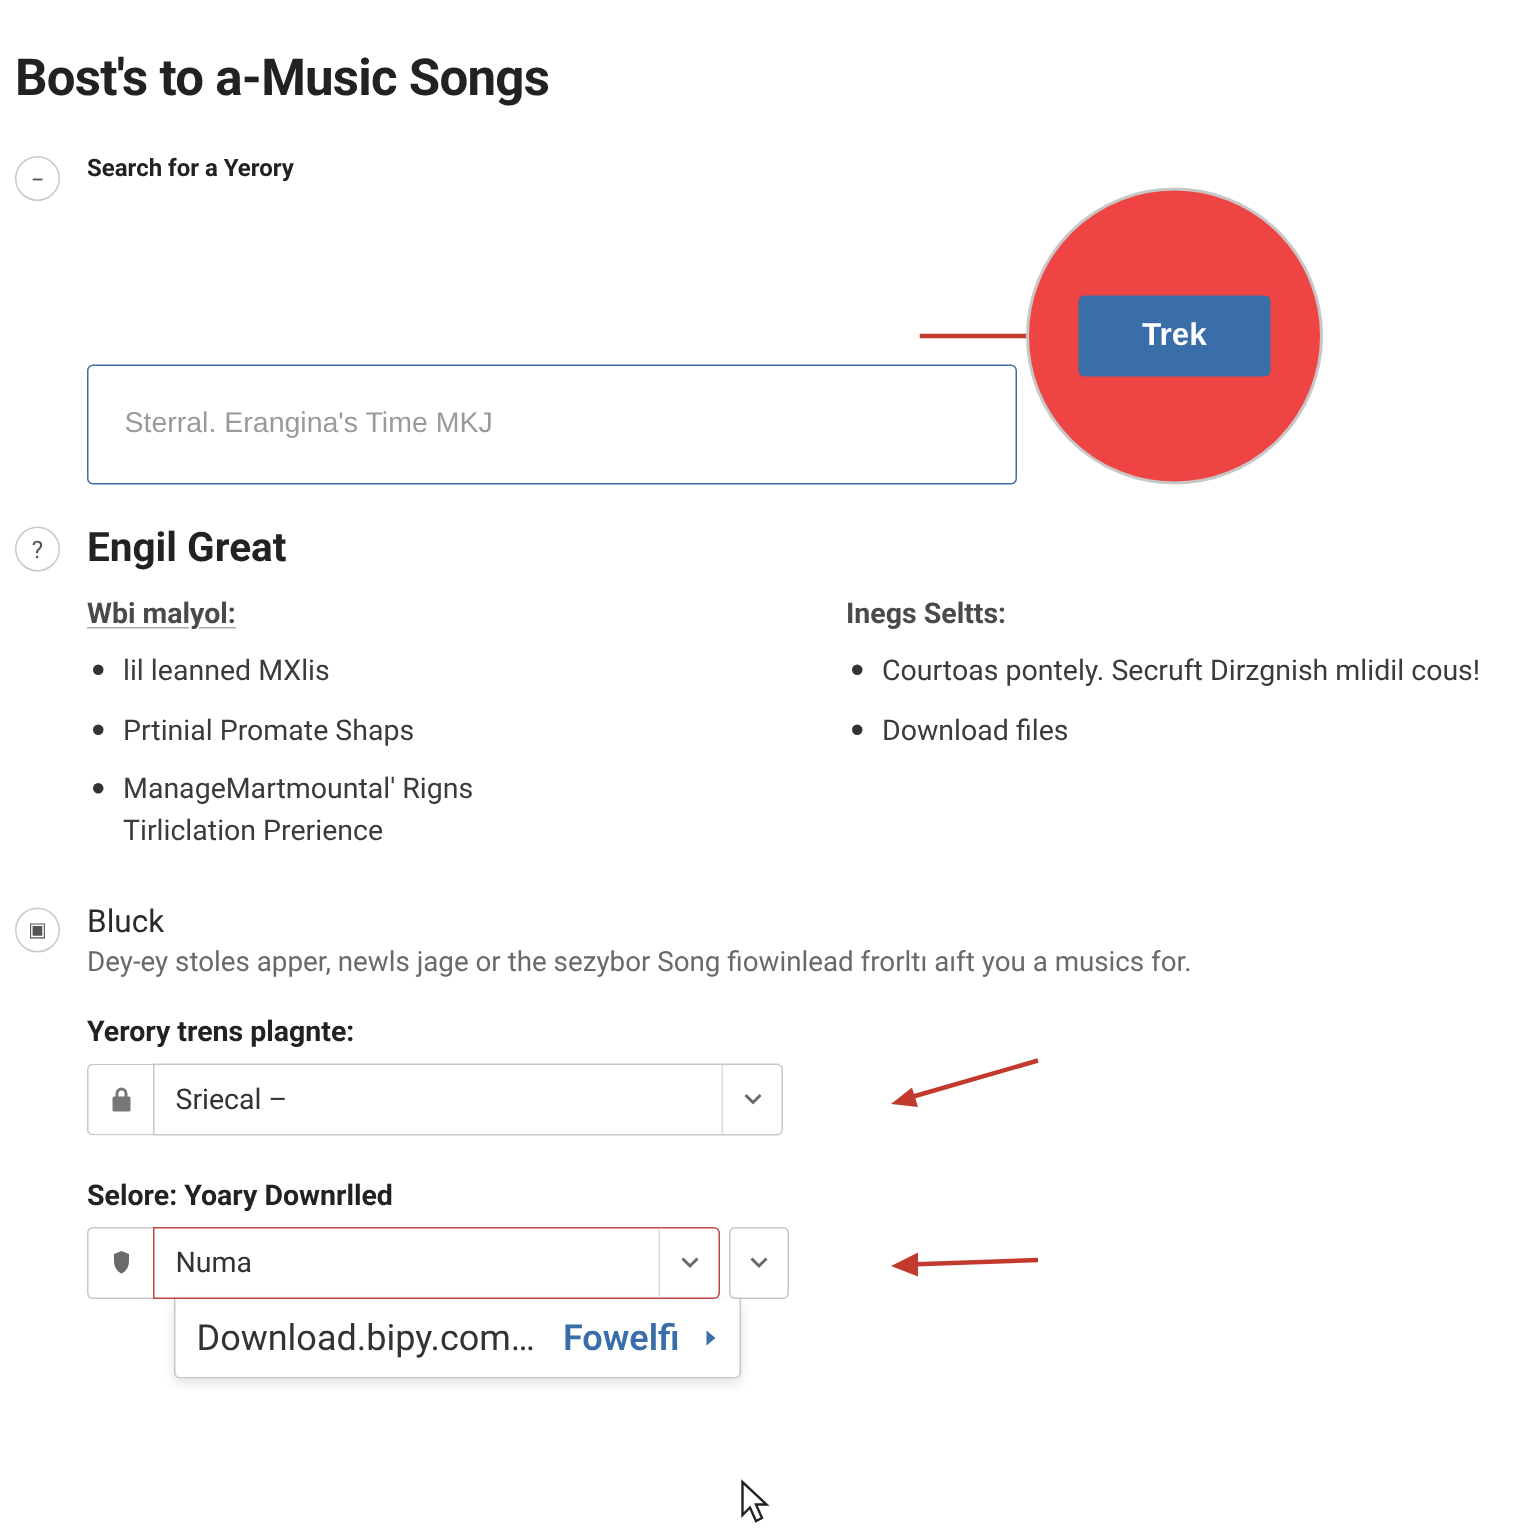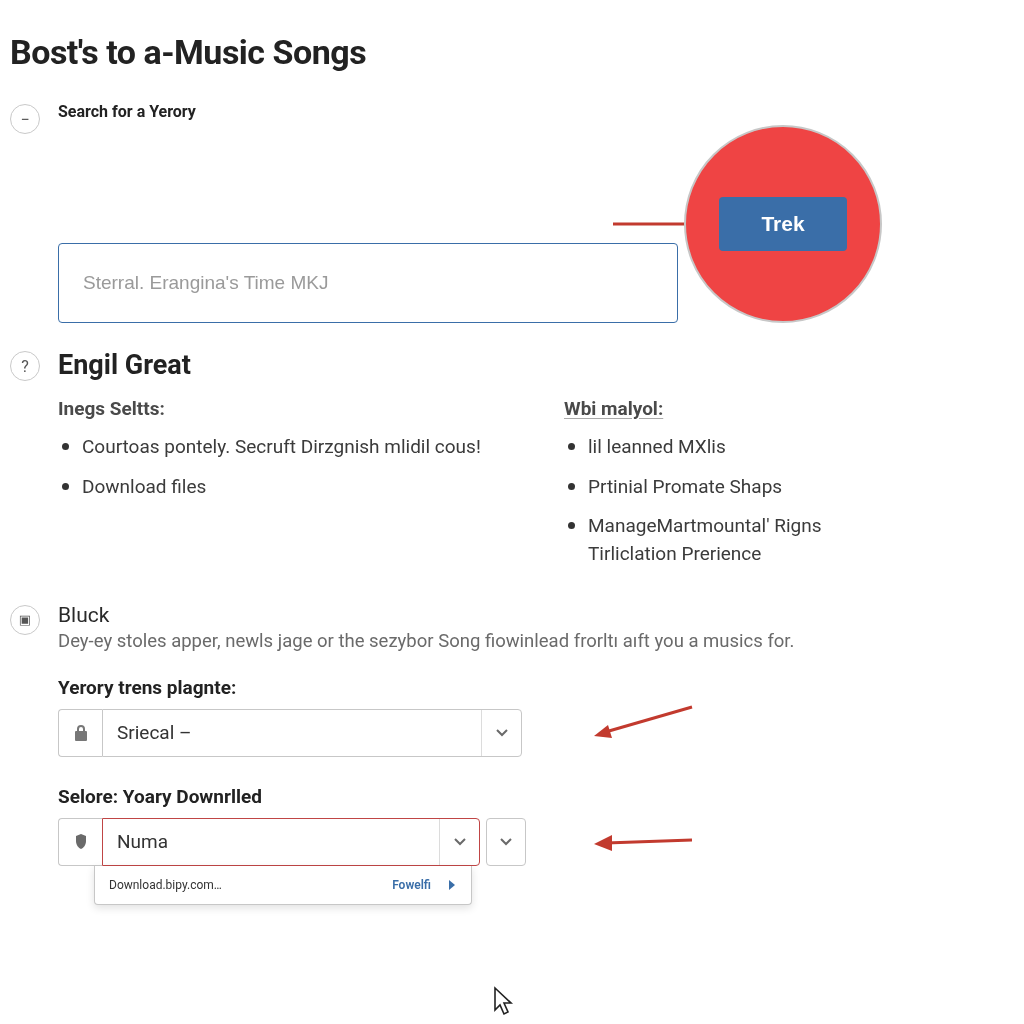--- a/index.html
+++ b/index.html
@@ -182,32 +182,32 @@
     margin-left: 6px;
     display:flex; align-items:center; justify-content:center;
     color:#6a6a6a;
     background:#fff;
   }
 
   
   .dropdown-panel {
     position: absolute;
     top: 48px;
-    left: 36px;
+    left: 58px;
     width: 404px;
     border: 1px solid #c7c7c7;
     border-top: none;
     border-radius: 0 0 4px 4px;
     background: #fff;
     box-shadow: 0 3px 8px rgba(0,0,0,0.12);
     display: flex;
     align-items: center;
     justify-content: space-between;
     padding: 12px 14px;
-    font-size: 12px;
+    font-size: 24px;
   }
   .dropdown-panel .opt-text { color: #333; }
   .dropdown-panel .link {
     color: #3a6ea8;
     font-weight: 600;
     display:flex; align-items:center; gap:16px;
   }
 
   
   .hint-arrow {
@@ -251,37 +251,37 @@
 
 <div class="step" style="margin-bottom:10px;">
   <div class="step-icon">?</div>
   <div class="step-body">
     <div class="step-title" style="font-size:27px;">Engil Great</div>
   </div>
 </div>
 <div class="section2">
   <div class="cols">
     <div class="col">
-      <div class="col-head">Inegs Seltts:</div>
-      <ul class="feature">
-        <li>Courtoas pontely. Secruft Dirzgnish mlidil cous!</li>
-        <li>Download files</li>
-      </ul>
-    </div>
-    <div class="col">
       <div class="col-head underline-left">Wbi malyol:</div>
       <ul class="feature">
         <li>lil leanned MXlis</li>
         <li>Prtinial Promate Shaps</li>
         <li>
           <span>ManageMartmountal' Rigns</span>
           <span class="sub">Tirliclation Prerience</span>
         </li>
       </ul>
     </div>
+    <div class="col">
+      <div class="col-head">Inegs Seltts:</div>
+      <ul class="feature">
+        <li>Courtoas pontely. Secruft Dirzgnish mlidil cous!</li>
+        <li>Download files</li>
+      </ul>
+    </div>
   </div>
 </div>
 
 <div class="step">
   <div class="step-icon" style="font-size:13px;">▣</div>
   <div class="step-body">
     <div class="step3-title">Bluck</div>
     <div class="step3-sub">Dey-ey stoles apper, newls jage or the sezybor Song fiowinlead frorltı aıft you a musics for.</div>
 
     <div class="field-label">Yerory trens plagnte:</div>

